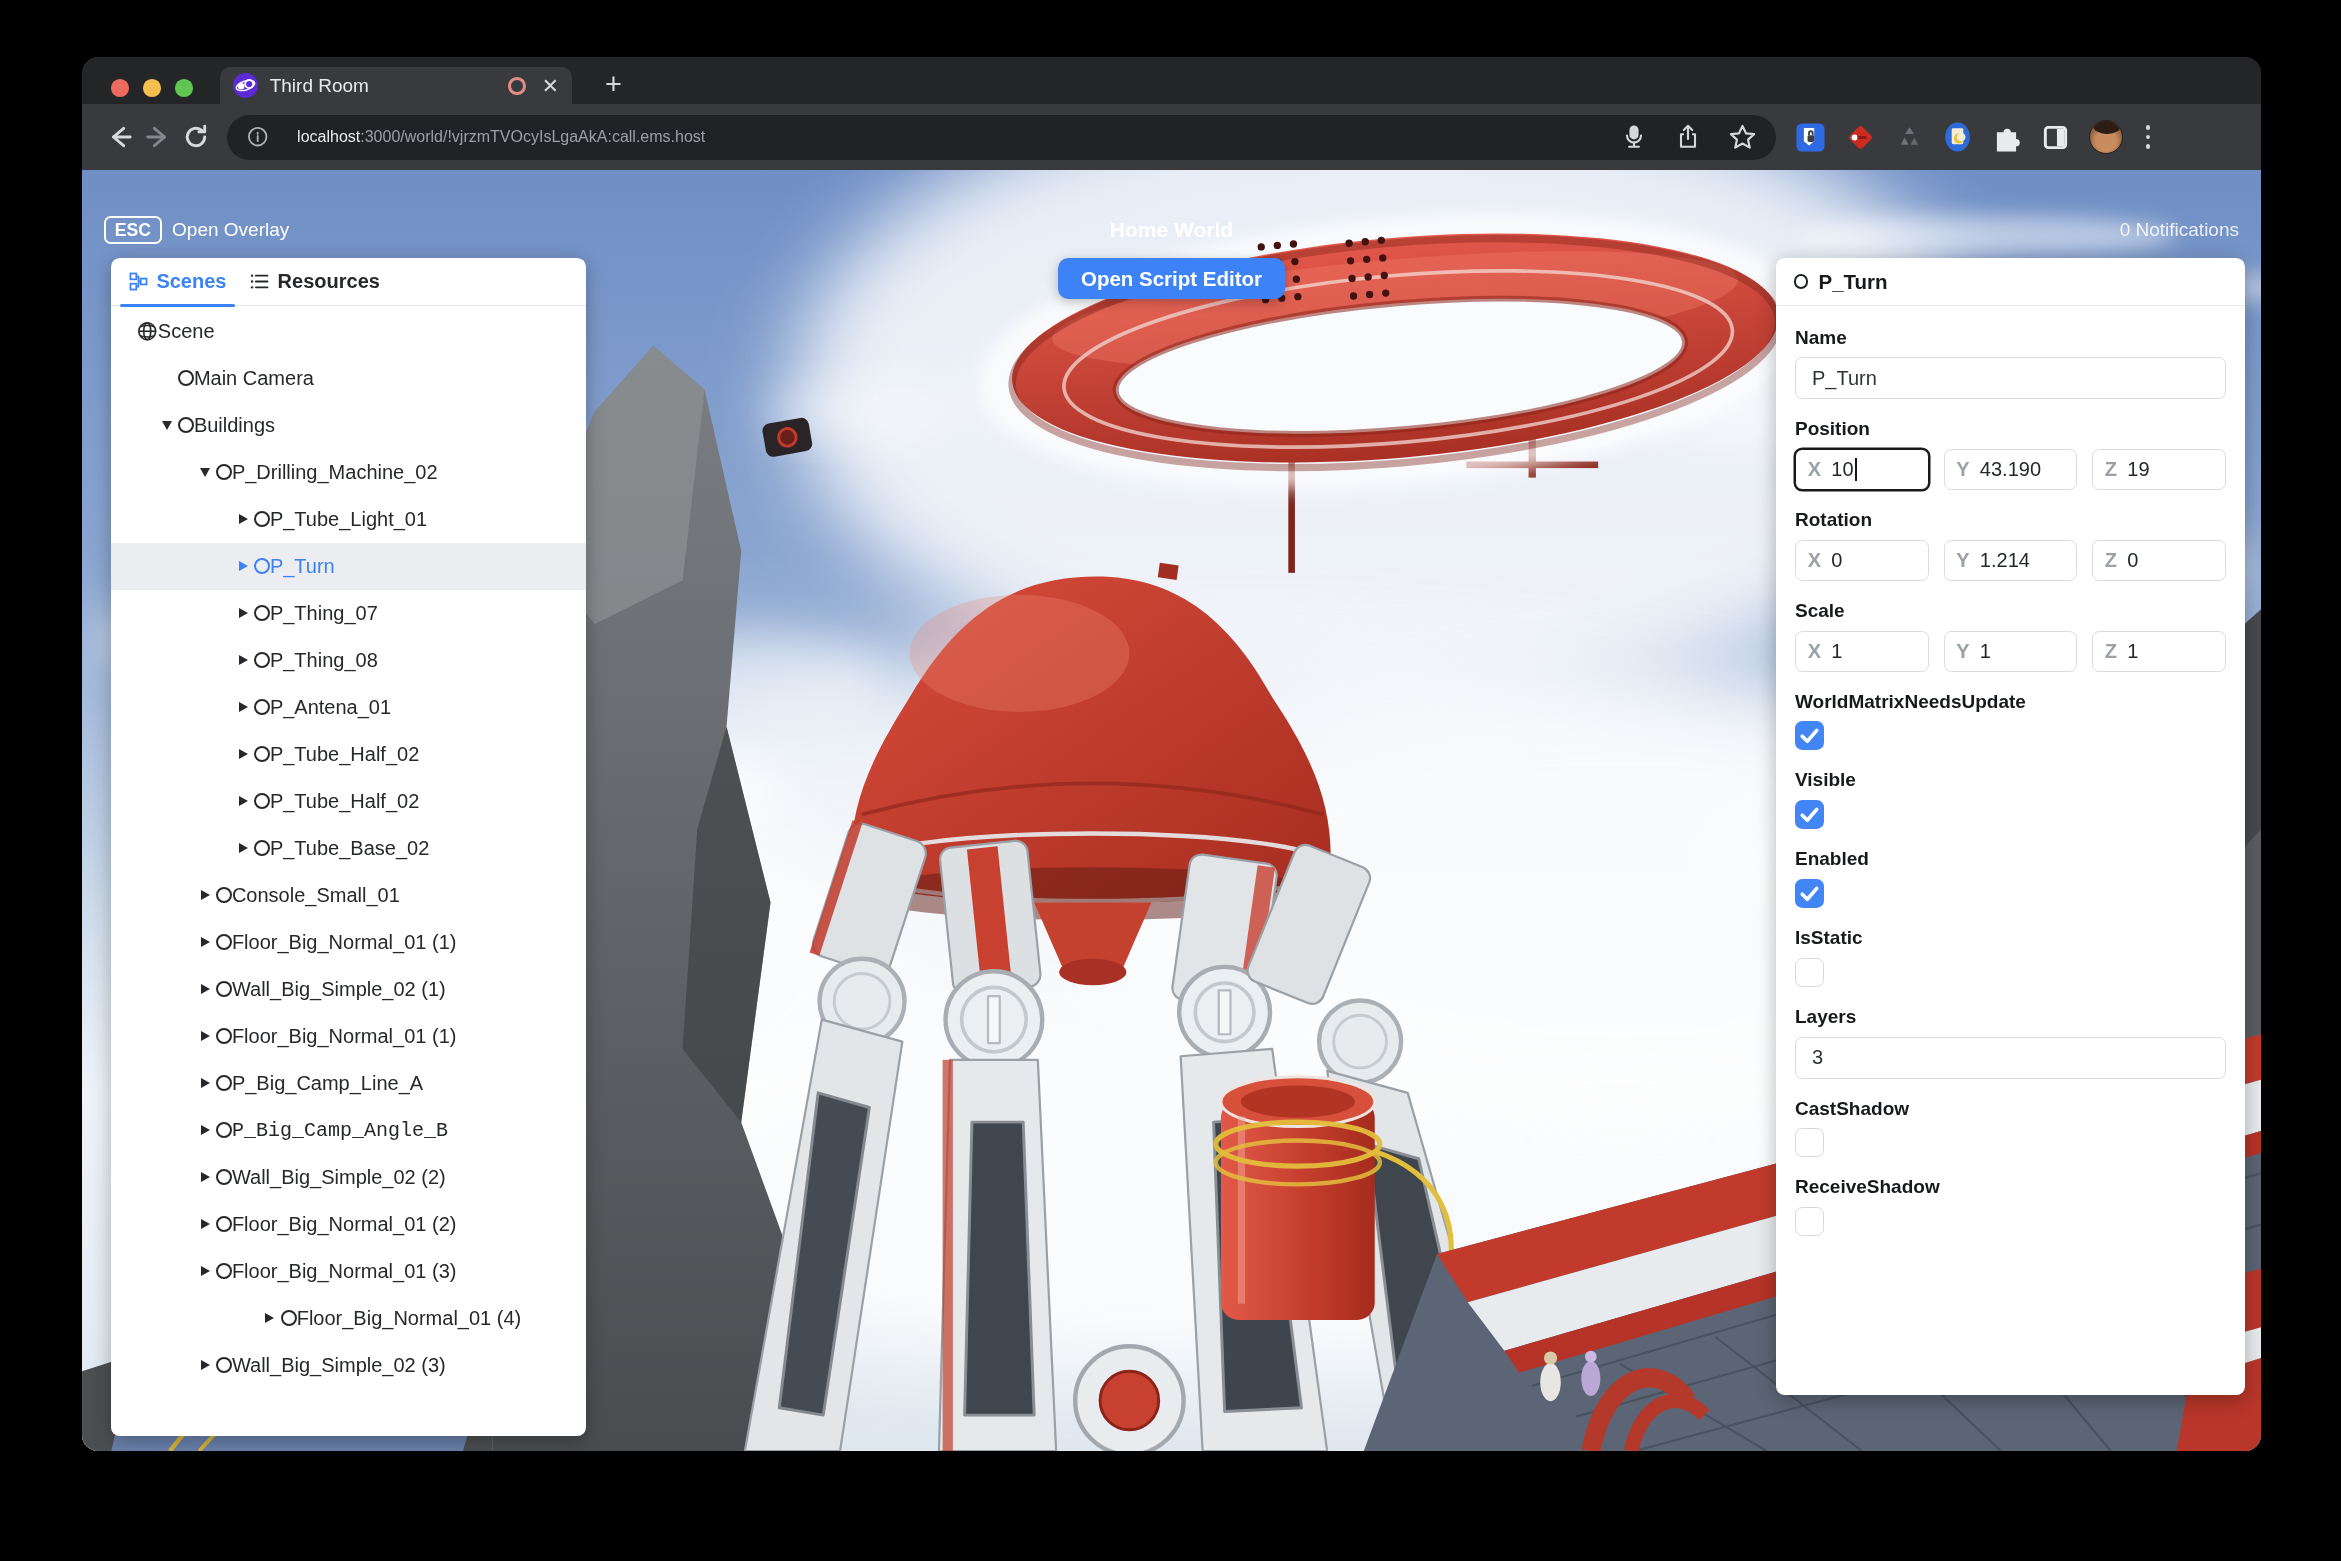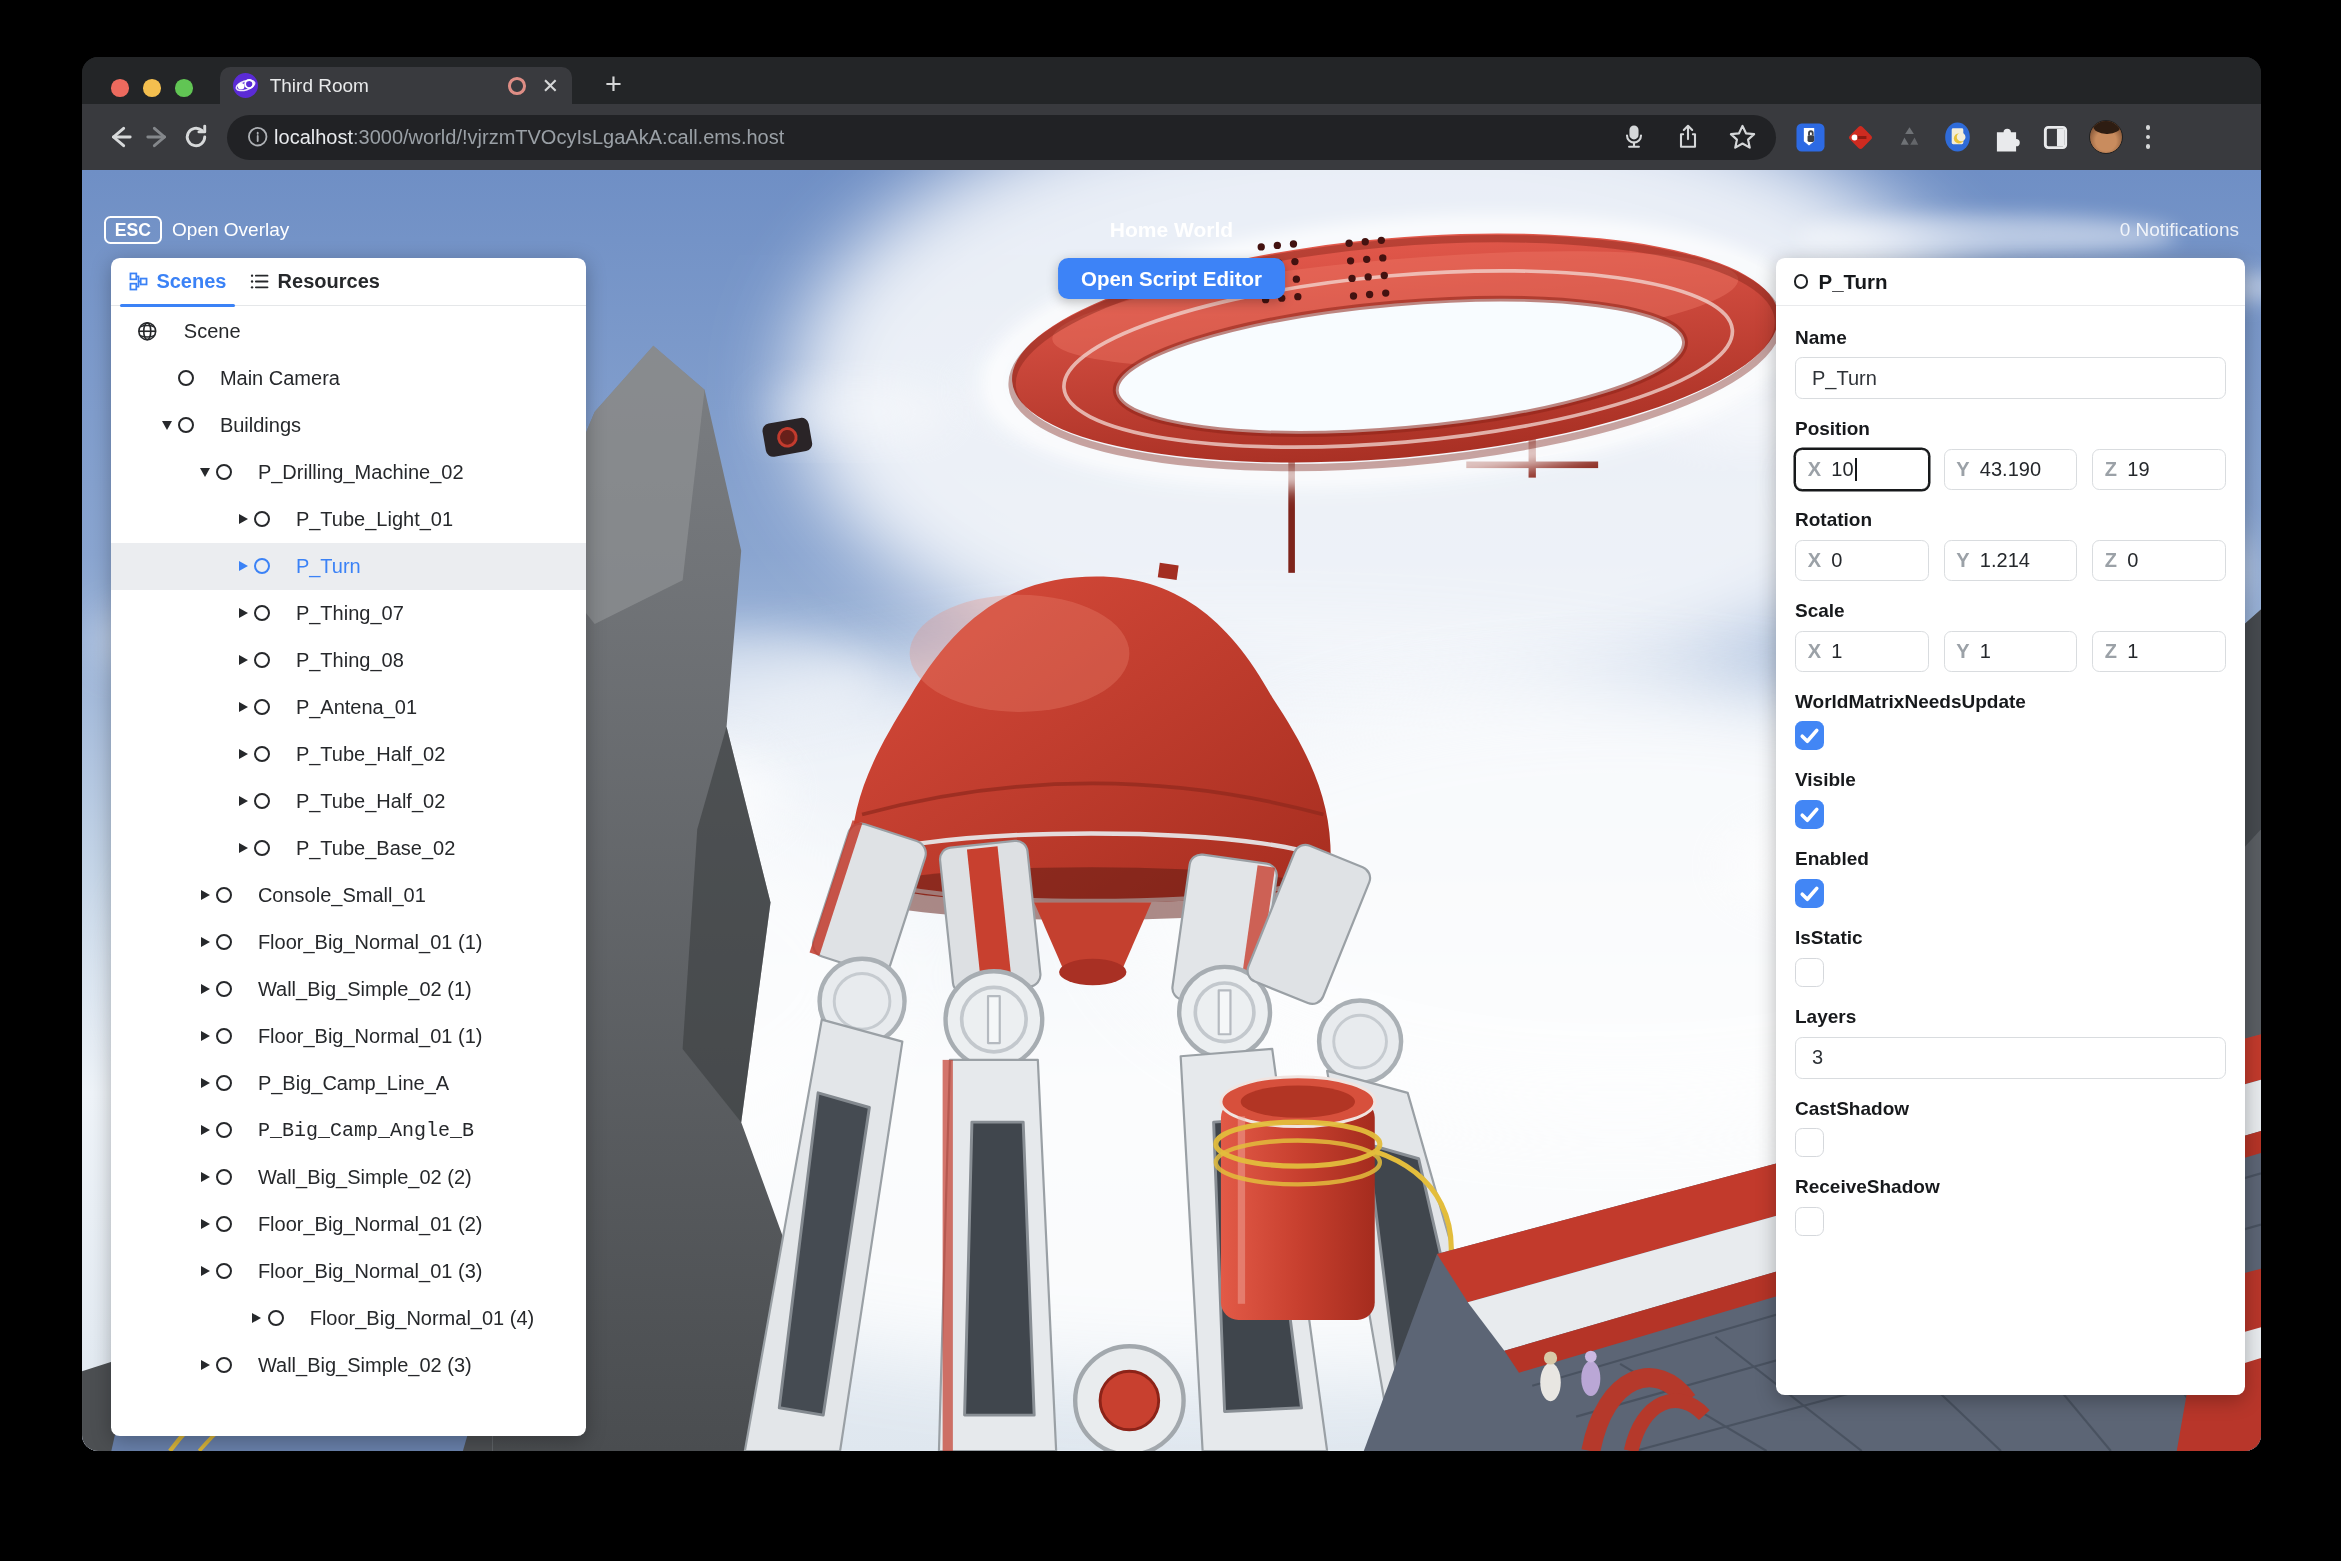--- a/index.html
+++ b/index.html
@@ -20,21 +20,21 @@
   .tab-title{margin-left:11.7px;color:#e8e9ea;font-size:19px;flex:1 1 auto;white-space:nowrap;
              overflow:hidden;}
   .rec-ind{width:17.6px;height:17.6px;border-radius:50%;border:3.7px solid #de8d85;flex:0 0 auto;margin-right:16px;}
   .tab-close{color:#d6d7d8;font-size:20.5px;line-height:1;flex:0 0 auto;cursor:default;}
   .newtab{position:absolute;left:513px;top:8.8px;width:37px;height:37px;color:#d6d7d8;font-size:29px;
           display:flex;align-items:center;justify-content:center;}
   .toolbar{height:66px;background:#393a3e;display:flex;align-items:center;padding:0 19px;}
   .navbtn{width:38px;height:38px;display:flex;align-items:center;justify-content:center;border-radius:50%;}
   .urlpill{margin-left:11.7px;height:45px;width:1549px;background:#212225;border-radius:23px;
            display:flex;align-items:center;padding:0 19px;}
-  .url-text{margin-left:5px;font-size:20px;white-space:nowrap;overflow:hidden;flex:1 1 auto;}
+  .url-text{margin-left:28px;font-size:16px;white-space:nowrap;overflow:hidden;flex:1 1 auto;}
   .url-host{color:#e8eaed;}
   .url-rest{color:#9aa0a6;}
   .pill-icons{display:flex;align-items:center;gap:26px;margin-left:14.6px;}
   .ext-row{display:flex;align-items:center;gap:19px;margin-left:19px;}
   .ico{display:flex;align-items:center;justify-content:center;}
   .avatar{width:34px;height:34px;border-radius:50%;
           background:radial-gradient(circle at 50% 62%,#c98c5e 0 40%,#8a5a3a 70%,#4a2d1a 100%);
           position:relative;overflow:hidden;border:0.7px solid #222;}
   .avatar:before{content:"";position:absolute;left:2.9px;top:-4.4px;width:28px;height:17.6px;border-radius:50%;
           background:#2e1d12;}
@@ -59,21 +59,21 @@
   .lp-tab.active:after{content:"";position:absolute;left:2.9px;right:2.9px;bottom:-1.5px;height:2.9px;
           background:#3b82f6;border-radius:1.5px;}
   .tree{height:calc(100% - 48px);overflow:hidden;padding-top:1.5px;}
   .tree-row{display:flex;align-items:center;height:47px;color:#26282b;font-size:20px;}
   .tree-row.selected{background:#ebedf0;color:#3b82f6;}
   .caret{width:16px;flex:0 0 auto;display:flex;align-items:center;justify-content:center;}
   .caret i{display:block;width:0;height:0;}
   .caret.right i{border-left:9.5px solid currentColor;border-top:5.9px solid transparent;border-bottom:5.9px solid transparent;}
   .caret.down i{border-top:9.5px solid currentColor;border-left:5.9px solid transparent;border-right:5.9px solid transparent;}
   .ent-ico{width:16px;height:16px;border:2.2px solid currentColor;border-radius:50%;flex:0 0 auto;margin-left:2.9px;}
-  .tree-label{margin-left:26px;white-space:nowrap;}
+  .tree-label{margin-left:0;white-space:nowrap;}
   
   .script-btn{position:absolute;left:50%;transform:translateX(-50%);top:88px;height:41px;
       background:#3d83f7;color:#fff;border:none;border-radius:10.3px;padding:0 23.4px;font-size:20.5px;
       font-weight:bold;font-family:"Liberation Sans",sans-serif;box-shadow:0 2.9px 11.7px rgba(0,0,0,.25);}
   
   .inspector{left:1694px;top:88px;width:469px;height:1137px;}
   .ins-header{height:48px;display:flex;align-items:center;gap:10.3px;padding:0 17.6px;
       border-bottom:1.5px solid #e9eaec;}
   .ins-circle{width:14.6px;height:14.6px;border:2.2px solid #1f2225;border-radius:50%;}
   .ins-title{font-size:20.5px;font-weight:bold;color:#17191c;}

